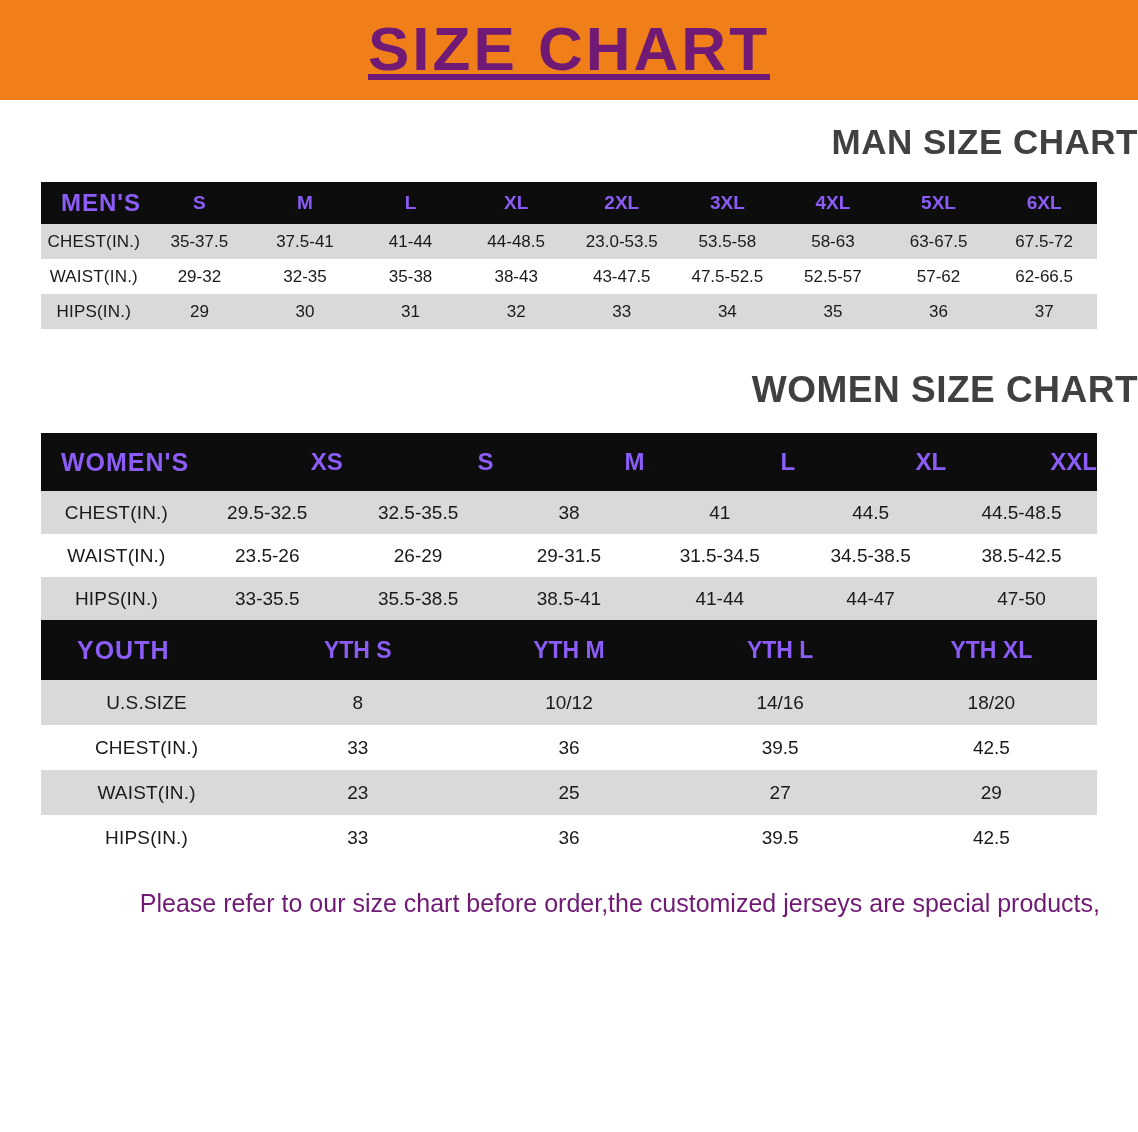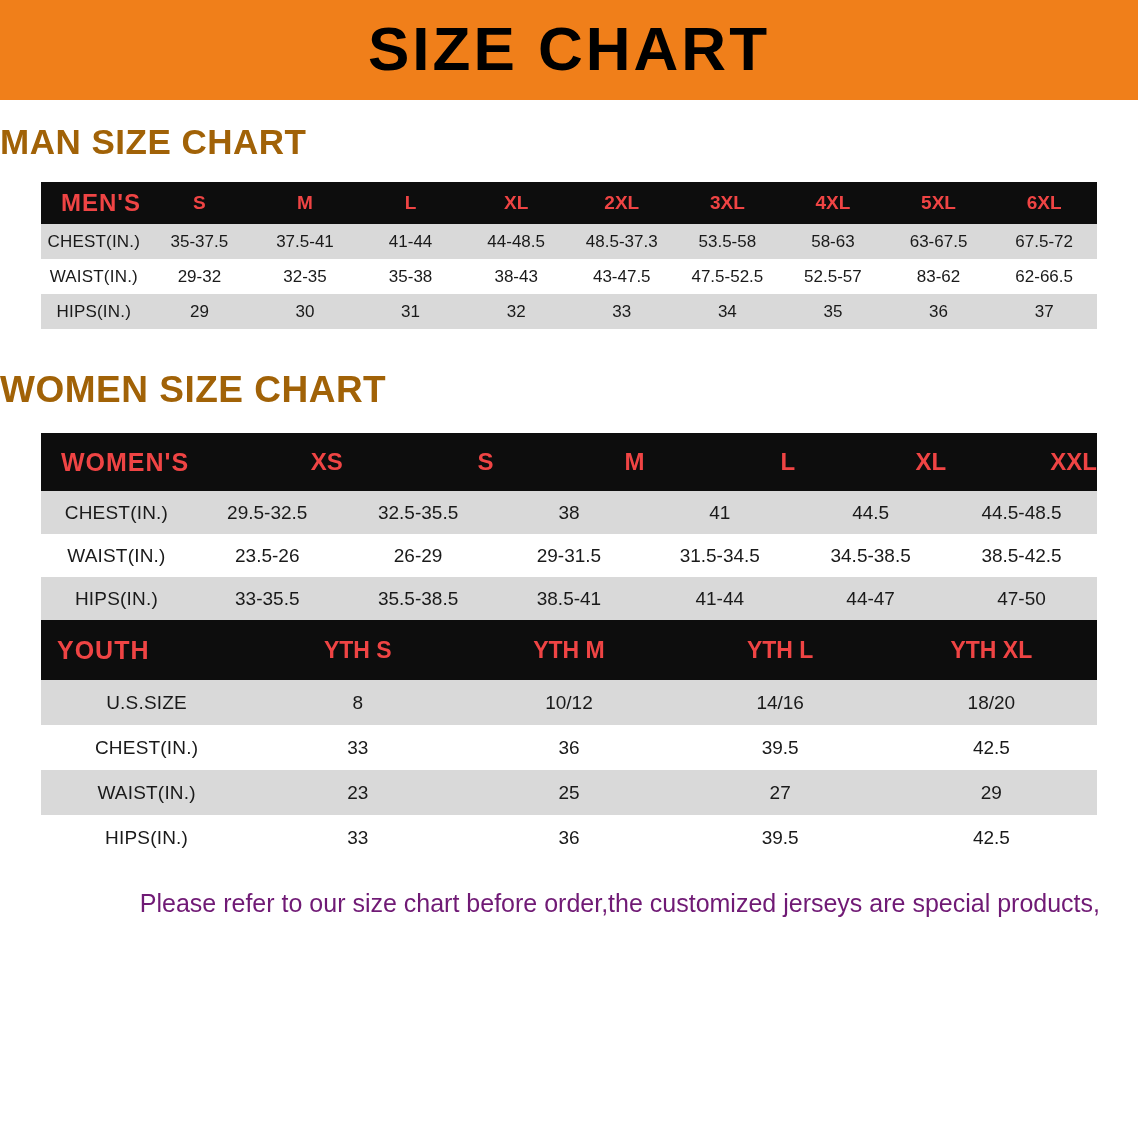--- a/index.html
+++ b/index.html
@@ -28,32 +28,33 @@
     display: flex;
     align-items: center;
     justify-content: center;
     box-sizing: border-box;
   }
   .banner-title {
     font-family: "Liberation Sans", sans-serif;
     font-weight: bold;
     font-size: 62px;
     letter-spacing: 3px;
-    color: #000000;
+    color: #701a75;
     line-height: 1;
     margin-top: -2px;
+    text-decoration: underline;
   }
 
   
   .section-heading {
-    text-align: left;
+    text-align: right;
     font-family: "Liberation Sans", sans-serif;
     font-weight: bold;
     font-size: 35px;
-    color: #a16207;
+    color: #404040;
     letter-spacing: 0.5px;
   }
   .heading-man    { margin-top: 22px; margin-bottom: 20px; }
   .heading-women  { margin-top: 40px; margin-bottom: 22px; font-size: 37px; }
   .heading-youth  { margin-top: 58px; margin-bottom: 24px; font-size: 37px; }
 
   
   table.size-table {
     border-collapse: collapse;
     margin: 0 auto;
@@ -64,21 +65,21 @@
     text-align: center;
     font-family: "Liberation Sans", sans-serif;
     color: #1a1a1a;
     padding: 0;
     white-space: nowrap;
   }
   table.size-table thead tr {
     background: #0d0d0d;
   }
   table.size-table thead th {
-    color: #ef4444;
+    color: #8b5cf6;
     font-weight: bold;
   }
   table.size-table tbody tr.row-a { background: #d9d9d9; }
   table.size-table tbody tr.row-b { background: #ffffff; }
   table.size-table tbody td.rowlabel {
     font-weight: normal;
     letter-spacing: 0.2px;
   }
 
   
@@ -90,21 +91,21 @@
 
   
   #women-table { width: 1056px; }
   #women-table thead th { height: 58px; font-size: 24px; text-align: right; }
   #women-table thead th.corner { font-size: 25px; text-align: left; padding-left: 20px; letter-spacing: 1px; }
   #women-table tbody td { height: 43px; font-size: 19px; }
 
   
   #youth-table { width: 1056px; }
   #youth-table thead th { height: 60px; font-size: 23px; }
-  #youth-table thead th.corner { font-size: 25px; text-align: left; padding-left: 16px; letter-spacing: 1px; }
+  #youth-table thead th.corner { font-size: 25px; text-align: left; padding-left: 36px; letter-spacing: 1px; }
   #youth-table tbody td { height: 45px; font-size: 19px; }
 
   
   .note {
     margin: 26px 38px 0 38px;
     color: #701a75;
     font-family: "Liberation Sans", sans-serif;
     font-size: 25px;
     line-height: 1.4;
     text-align: right;
@@ -136,36 +137,36 @@
         <th>6XL</th>
       </tr>
     </thead>
     <tbody>
       <tr class="row-a">
         <td class="rowlabel">CHEST(IN.)</td>
         <td>35-37.5</td>
         <td>37.5-41</td>
         <td>41-44</td>
         <td>44-48.5</td>
-        <td>48.5-37.3</td>
+        <td>23.0-53.5</td>
         <td>53.5-58</td>
         <td>58-63</td>
         <td>63-67.5</td>
         <td>67.5-72</td>
       </tr>
       <tr class="row-b">
         <td class="rowlabel">WAIST(IN.)</td>
         <td>29-32</td>
         <td>32-35</td>
         <td>35-38</td>
         <td>38-43</td>
         <td>43-47.5</td>
         <td>47.5-52.5</td>
         <td>52.5-57</td>
-        <td>83-62</td>
+        <td>57-62</td>
         <td>62-66.5</td>
       </tr>
       <tr class="row-a">
         <td class="rowlabel">HIPS(IN.)</td>
         <td>29</td>
         <td>30</td>
         <td>31</td>
         <td>32</td>
         <td>33</td>
         <td>34</td>

